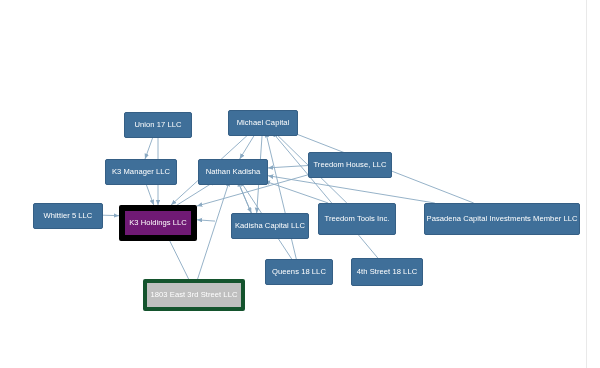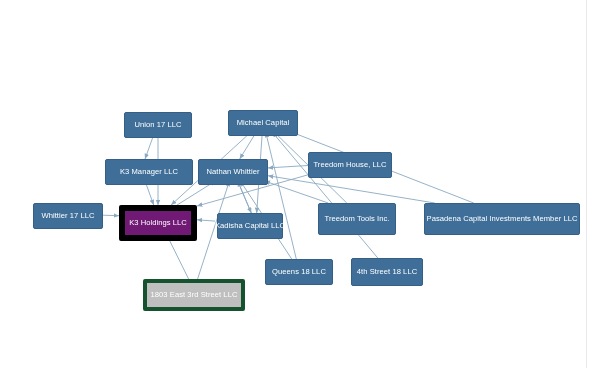--- a/index.html
+++ b/index.html
@@ -105,36 +105,36 @@
       </g>
   </svg>
 
   <div id="nodes-layer">
       <div class="node blue" style="left: 124px; top: 112px; width: 68px; height: 22px;">
         <span>Union 17 LLC</span>
       </div>
       <div class="node blue" style="left: 228px; top: 110px; width: 70px; height: 22px;">
         <span>Michael Capital</span>
       </div>
-      <div class="node blue" style="left: 105px; top: 159px; width: 88px; height: 22px;">
+      <div class="node blue" style="left: 105px; top: 159px; width: 72px; height: 22px;">
         <span>K3 Manager LLC</span>
       </div>
       <div class="node blue" style="left: 198px; top: 159px; width: 70px; height: 22px;">
-        <span>Nathan Whittier</span>
+        <span>Nathan Kadisha</span>
       </div>
       <div class="node blue" style="left: 308px; top: 152px; width: 84px; height: 22px;">
         <span>Treedom House, LLC</span>
       </div>
       <div class="node blue" style="left: 33px; top: 203px; width: 70px; height: 22px;">
-        <span>Whittier 17 LLC</span>
+        <span>Whittier 5 LLC</span>
       </div>
       <div class="node orange" style="left: 119px; top: 205px; width: 78px; height: 24px;">
         <span>K3 Holdings LLC</span>
       </div>
-      <div class="node blue" style="left: 217px; top: 213px; width: 66px; height: 22px;">
+      <div class="node blue" style="left: 231px; top: 213px; width: 78px; height: 22px;">
         <span>Kadisha Capital LLC</span>
       </div>
       <div class="node blue" style="left: 318px; top: 203px; width: 78px; height: 32px;">
         <span>Treedom Tools Inc.</span>
       </div>
       <div class="node blue" style="left: 424px; top: 203px; width: 156px; height: 32px;">
         <span>Pasadena Capital Investments Member LLC</span>
       </div>
       <div class="node blue" style="left: 265px; top: 259px; width: 68px; height: 22px;">
         <span>Queens 18 LLC</span>

